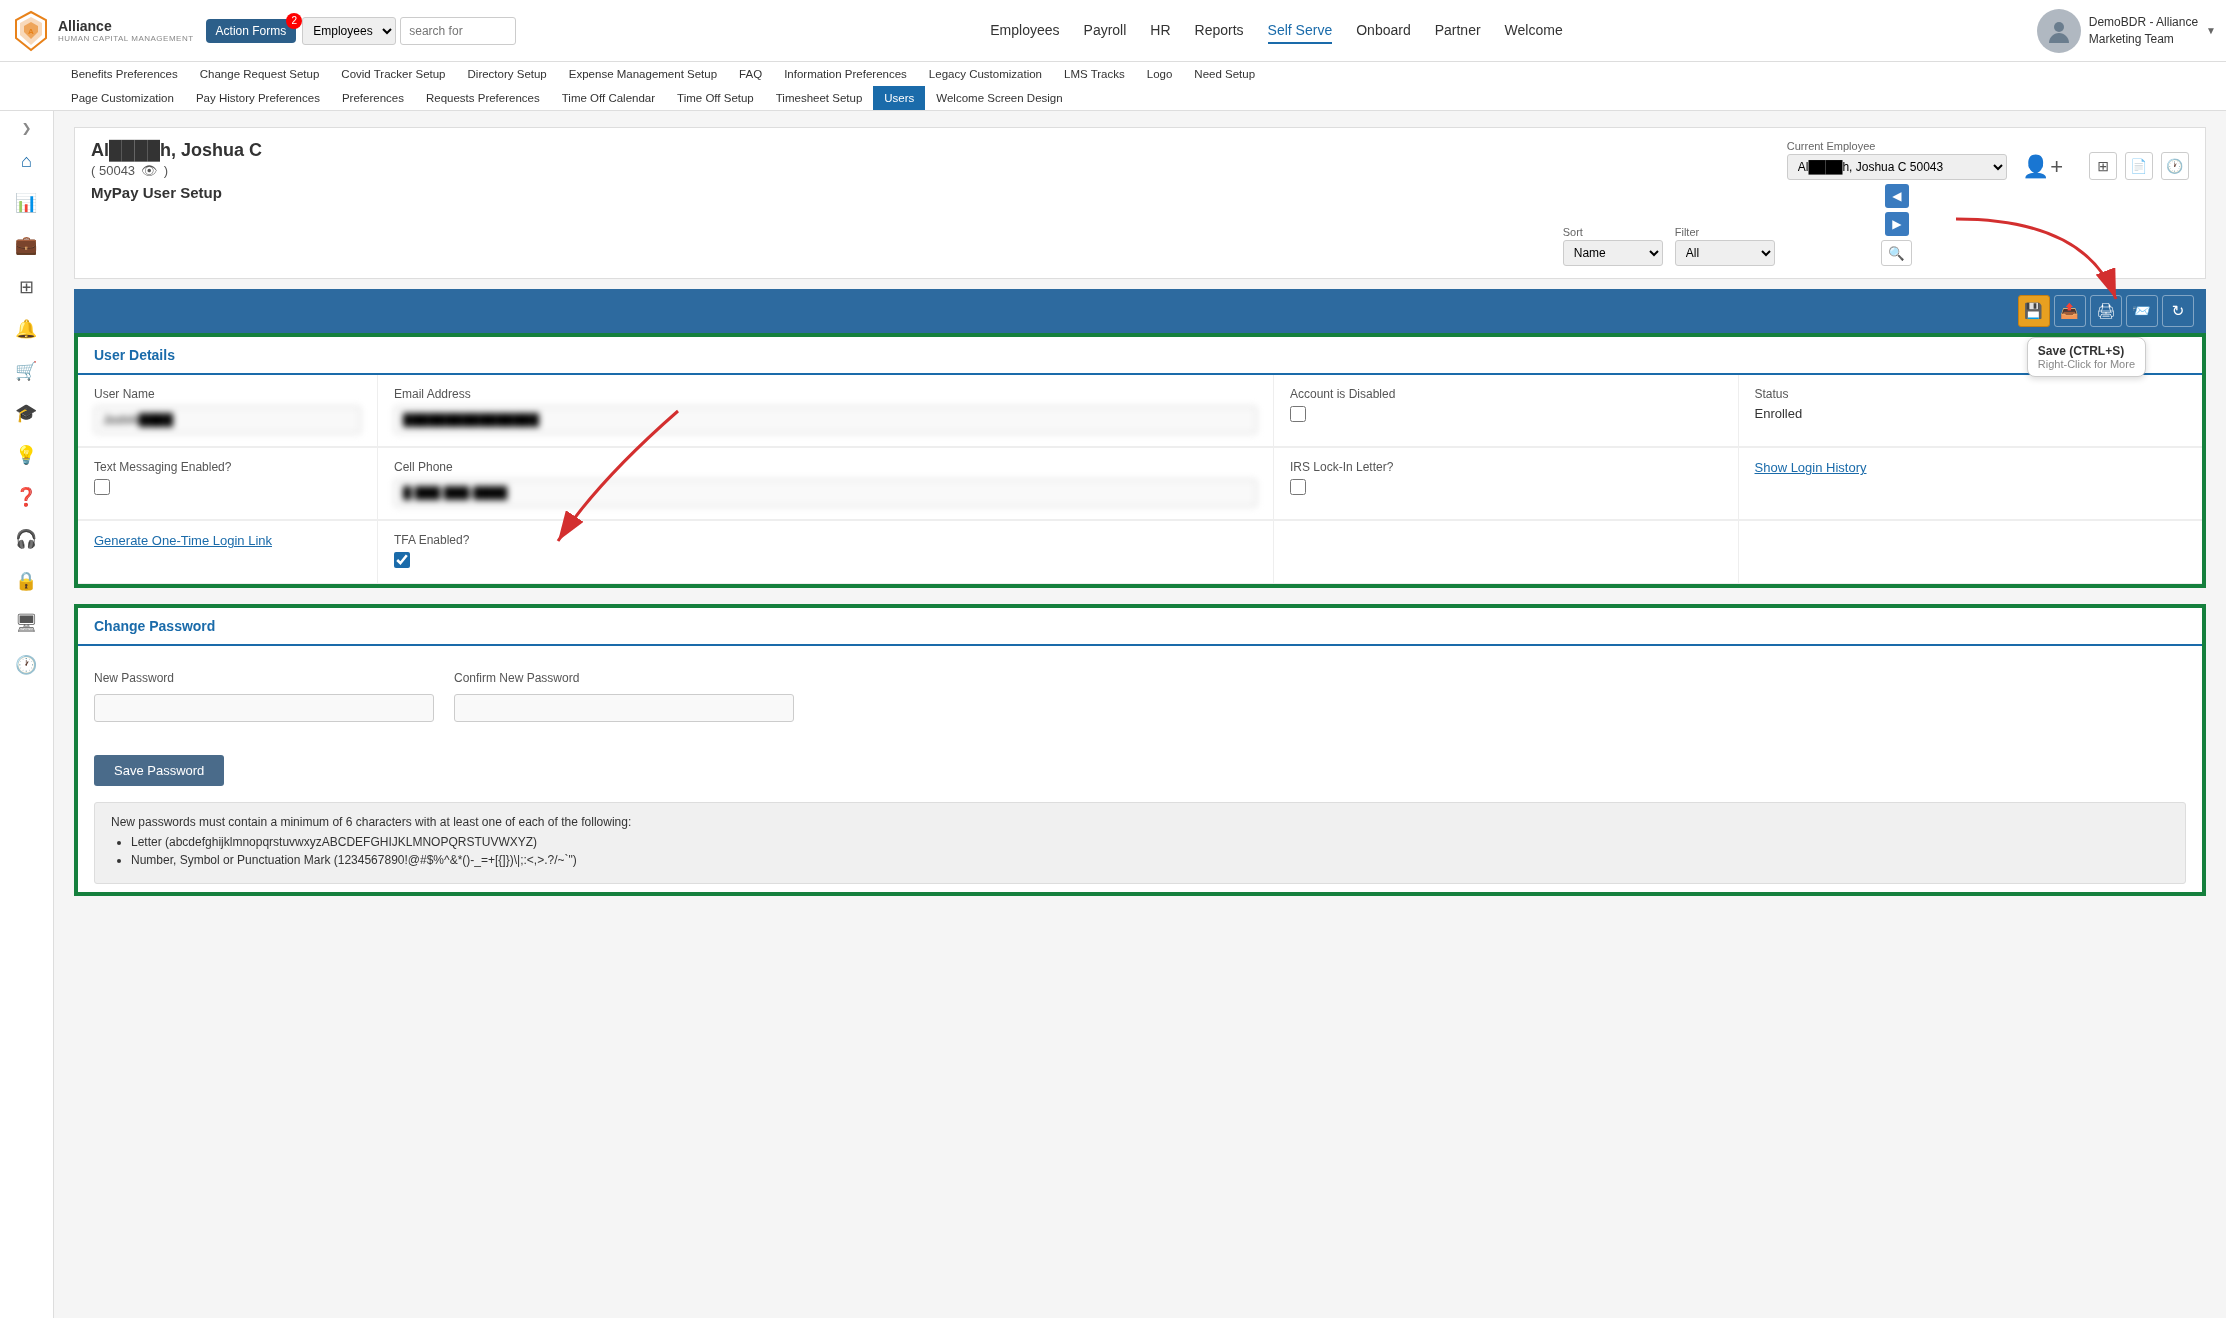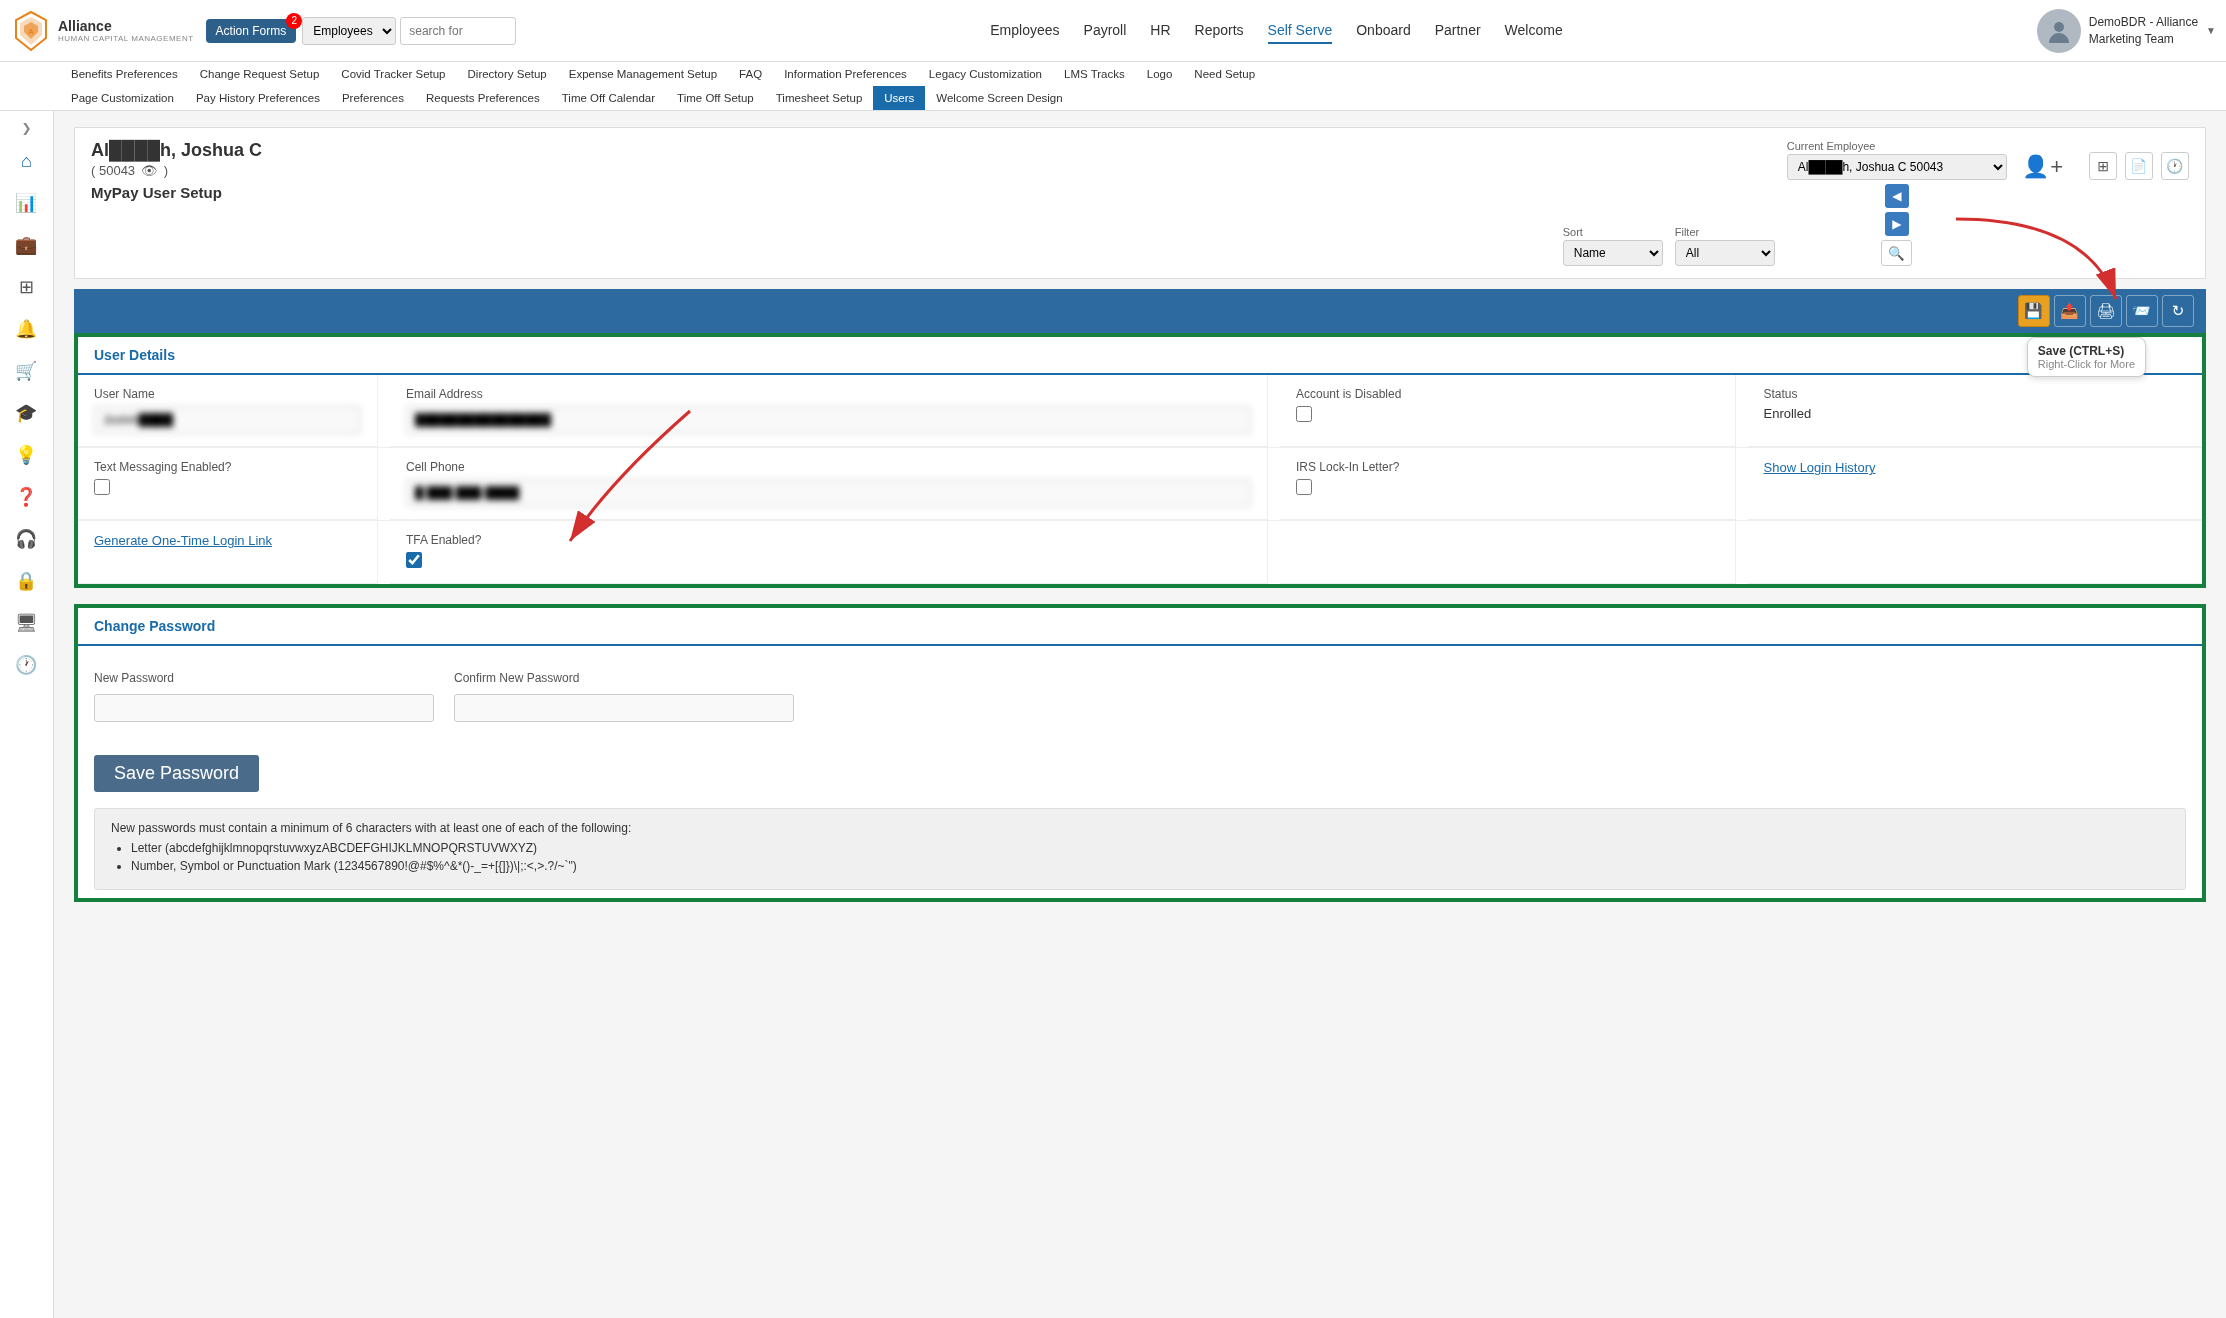--- a/index.html
+++ b/index.html
@@ -52,33 +52,33 @@
     .save-tooltip { position: absolute; right: 60px; top: 48px; background: #fff; border: 1px solid #ccc; padding: 6px 10px; border-radius: 8px; font-size: 12px; box-shadow: 0 2px 6px rgba(0,0,0,0.15); z-index: 100; white-space: nowrap; }
     .save-tooltip-title { font-weight: bold; }
     .save-tooltip-sub { color: #888; font-size: 11px; }
 
     
     .section-card { background: #fff; border: 4px solid #15803d; margin-bottom: 16px; }
     .section-header { padding: 10px 16px; border-bottom: 2px solid #1a6baa; }
     .section-header h3 { font-size: 14px; font-weight: bold; color: #1a6baa; }
 
     
-    .form-row { display: flex; gap: 12px; margin-bottom: 0; }
+    .form-row { display: flex; gap: 0; margin-bottom: 0; }
     .form-cell { flex: 1; padding: 12px 16px; border-right: 1px solid #eee; border-bottom: 1px solid #eee; }
     .form-cell:last-child { border-right: none; }
     .form-label { font-size: 12px; color: #555; margin-bottom: 5px; font-weight: 500; }
     .form-input { width: 100%; border: 1px solid #ccc; border-radius: 3px; padding: 5px 8px; font-size: 12px; height: 28px; background: #f9f9f9; }
     .form-checkbox { width: 16px; height: 16px; cursor: pointer; }
     .status-text { font-size: 13px; color: #333; }
     .link-text { color: #1a6baa; text-decoration: underline; cursor: pointer; font-size: 13px; }
 
     
     .pwd-row { display: flex; gap: 20px; padding: 25px 16px; }
     .pwd-cell { flex: 1; max-width: 340px; }
-    .save-pwd-btn { background: #4a6b8a; color: #fff; border: none; border-radius: 3px; padding: 8px 20px; font-size: 18px; cursor: pointer; margin: 8px 16px; }
+    .save-pwd-btn { background: #4a6b8a; color: #fff; border: none; border-radius: 3px; padding: 8px 20px; font-size: 13px; cursor: pointer; margin: 8px 16px; }
     .pwd-rules { background: #f0f0f0; border: 1px solid #ddd; margin: 8px 16px; padding: 12px 16px; border-radius: 3px; }
     .pwd-rules p { font-size: 12px; margin-bottom: 6px; }
     .pwd-rules ul { padding-left: 20px; font-size: 12px; }
     .pwd-rules li { margin-bottom: 4px; }
 
     
     .blurred { filter: blur(3px); user-select: none; }
 
     
     .toolbar-wrapper { position: relative; }

